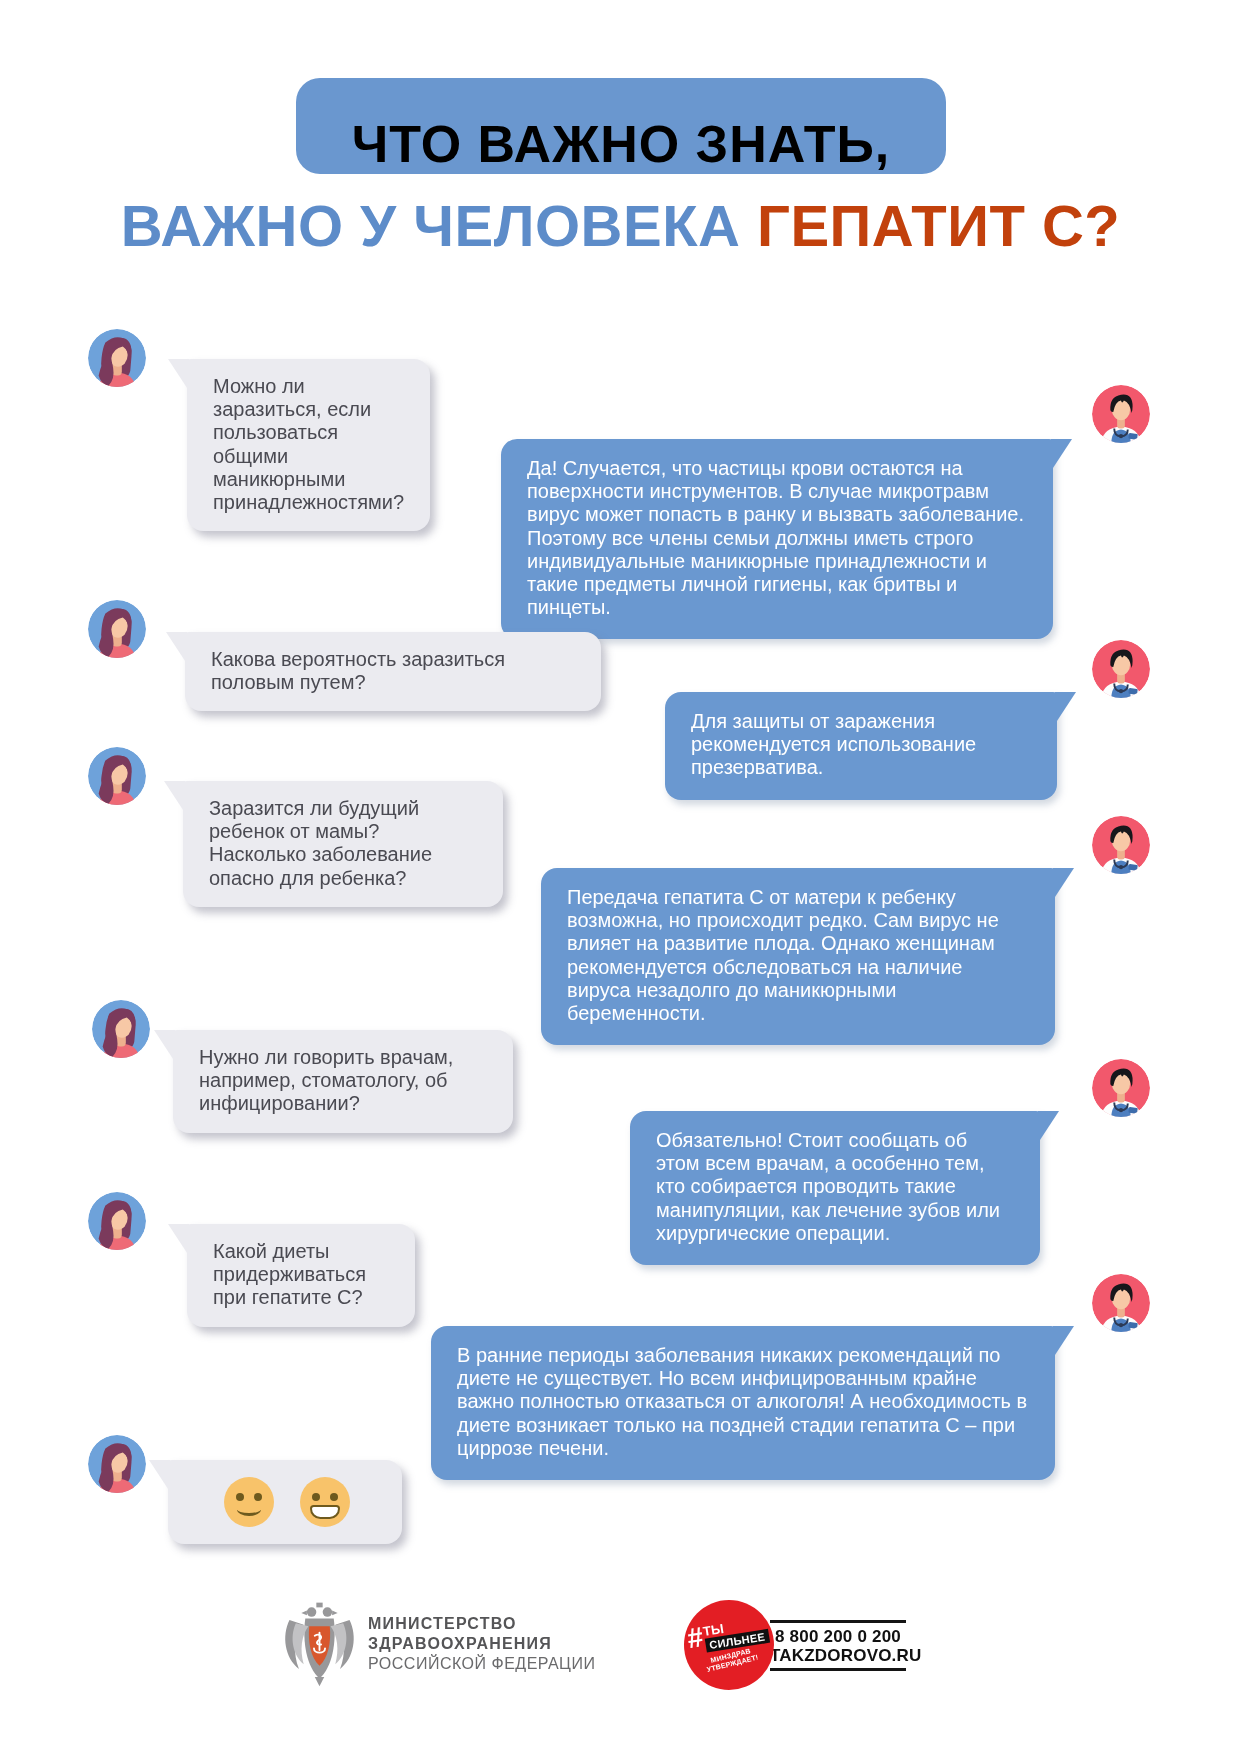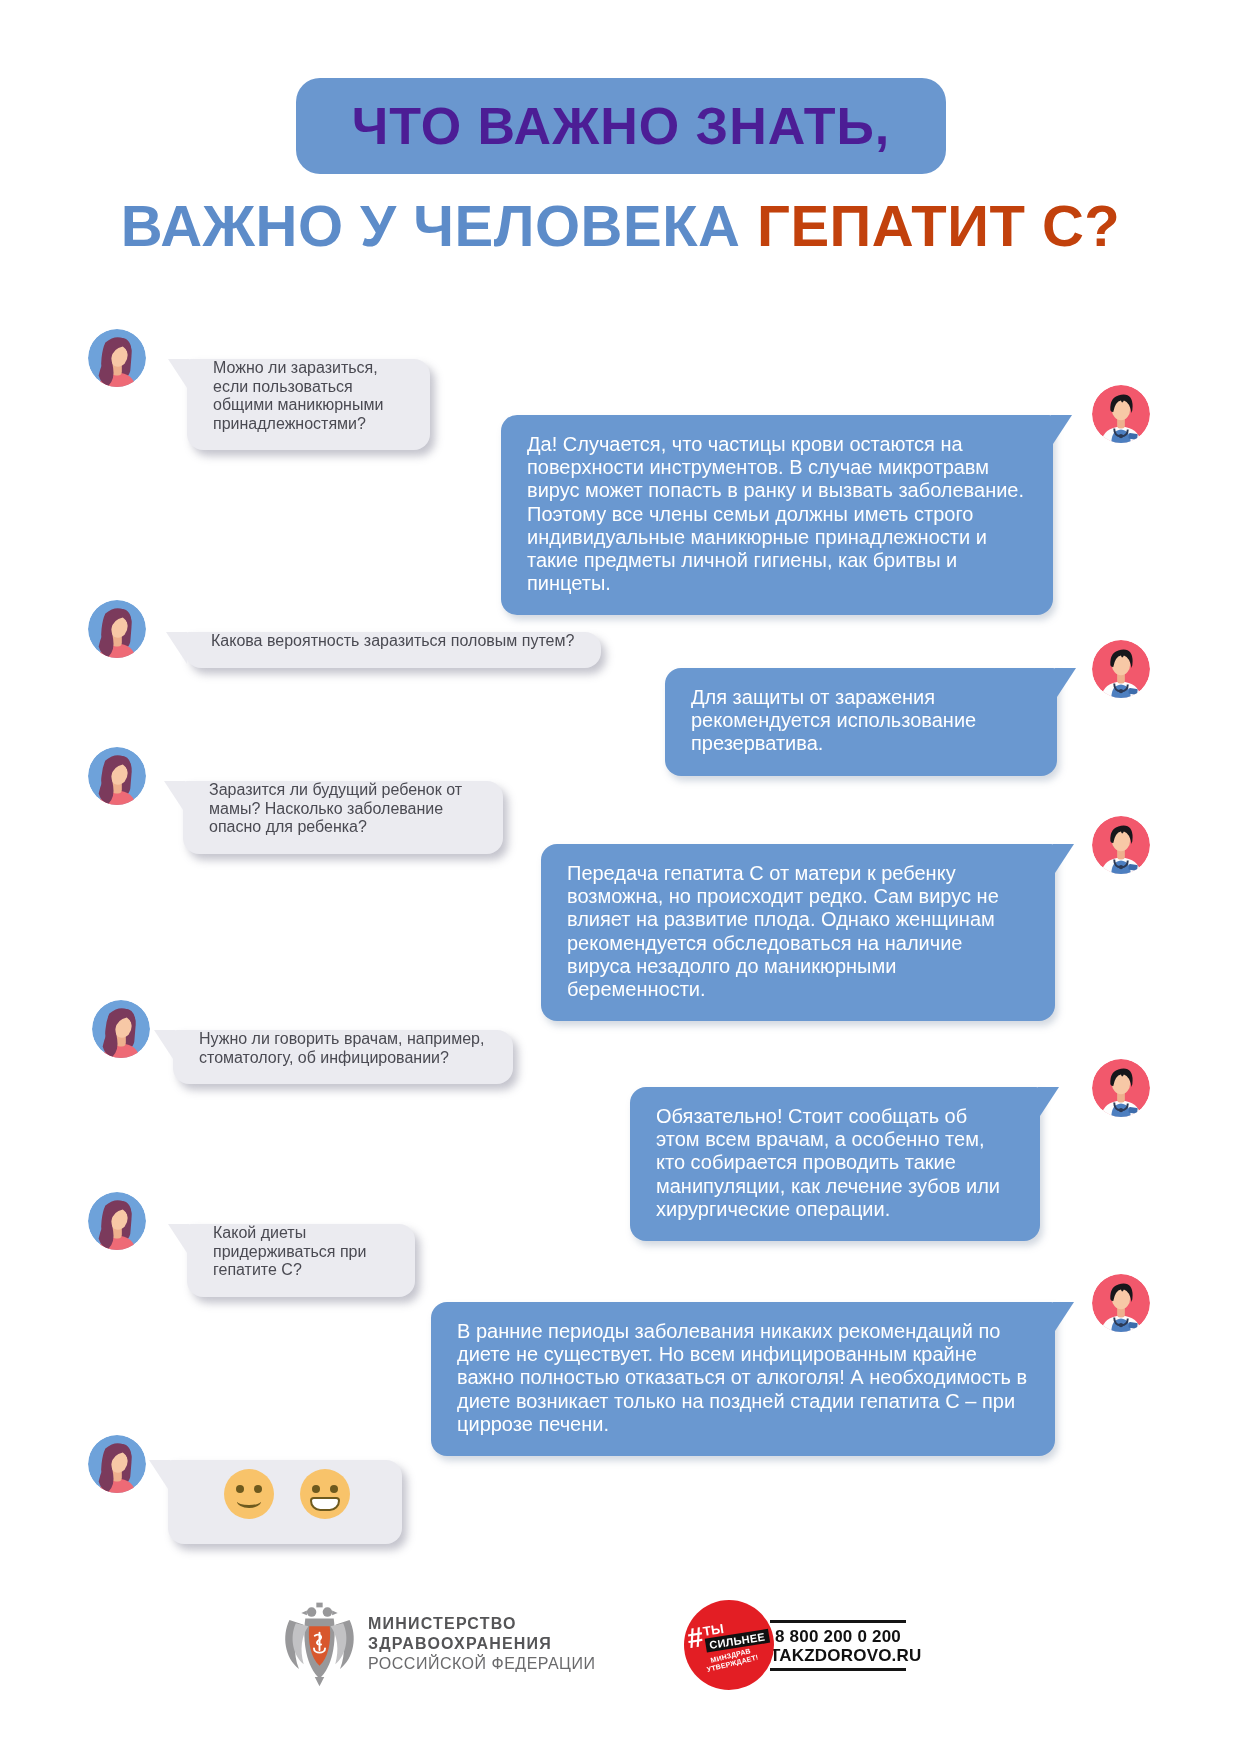--- a/index.html
+++ b/index.html
@@ -4,44 +4,45 @@
 <style>
   html,body{margin:0;padding:0;background:#ffffff;}
   .poster{
     position:relative;width:1241px;height:1754px;background:#ffffff;overflow:hidden;
     font-family:"Liberation Sans","DejaVu Sans",sans-serif;
   }
   
   .title-badge{
     position:absolute;left:296px;top:78px;width:650px;height:96px;
     background:#6a97cf;border-radius:24px;
-    display:flex;align-items:center;justify-content:center;
-    color:#4c1d95;font-size:52px;font-weight:800;letter-spacing:1px;
+    display:flex;align-items:flex-end;justify-content:center;
+    color:#000000;font-size:52px;font-weight:800;letter-spacing:1px;
   }
   .subtitle{
     position:absolute;left:0;top:192px;width:1241px;text-align:center;
     font-size:58px;font-weight:800;letter-spacing:.5px;white-space:nowrap;
   }
   .subtitle .blue{color:#5d8cc9;}
   .subtitle .red{color:#c2410c;}
   
   .bubble{position:absolute;box-sizing:border-box;}
   .q{
     background:#ebebf0;color:#4a4a52;border-radius:4px 16px 16px 16px;
-    padding:0 22px 17px 26px;font-size:16px;line-height:1.16;
+    padding:16px 22px 17px 26px;font-size:20px;line-height:1.16;
     box-shadow:5px 6px 8px rgba(125,125,145,.45);
   }
   .q::before{
     content:"";position:absolute;left:-19px;top:0;width:21px;height:32px;
     background:#ebebf0;clip-path:polygon(0 0,100% 0,100% 100%);
   }
   .a{
     background:#6a98d0;color:#ffffff;border-radius:16px 4px 16px 16px;
     padding:18px 26px 20px 26px;font-size:20px;line-height:1.16;
     box-shadow:3px 5px 7px rgba(130,145,170,.35);
+    margin-top:24px;
   }
   .a::after{
     content:"";position:absolute;right:-19px;top:0;width:21px;height:32px;
     background:#6a98d0;clip-path:polygon(0 0,100% 0,0 100%);
   }
   .q1{left:187px;top:359px;width:243px;}
   .a1{left:501px;top:415px;width:552px;}
   .q2{left:185px;top:632px;width:416px;}
   .a2{left:665px;top:668px;width:392px;}
   .q3{left:183px;top:781px;width:320px;}

